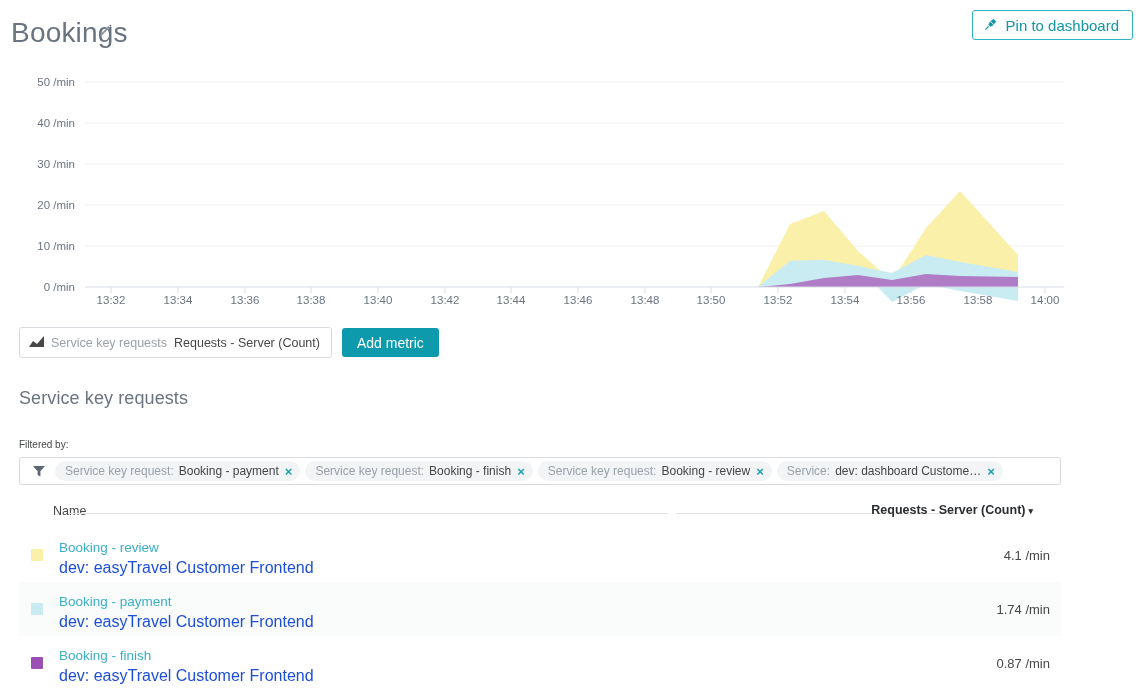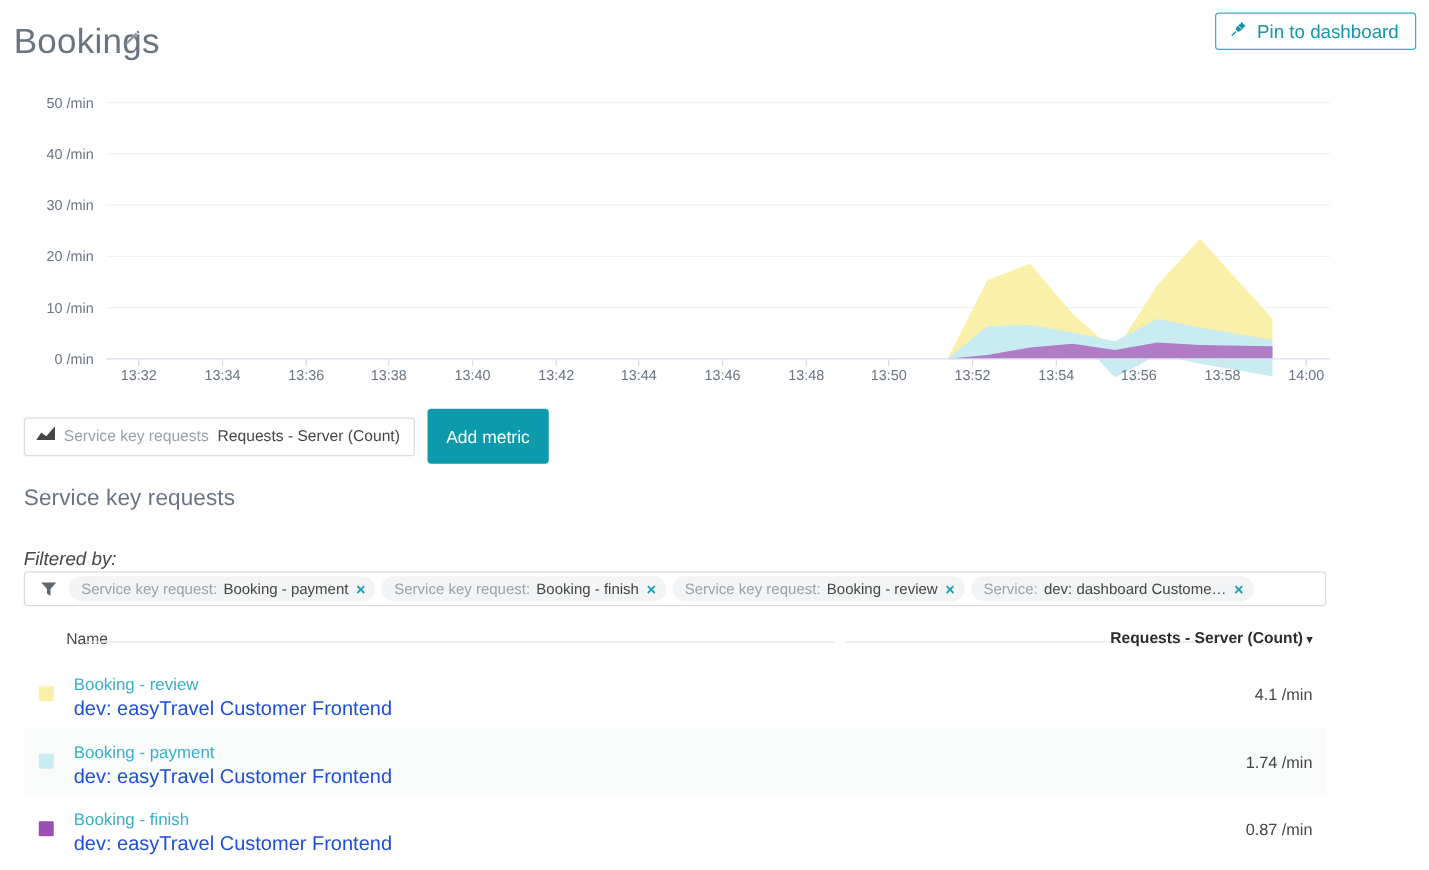--- a/index.html
+++ b/index.html
@@ -88,21 +88,21 @@
   }
   .metric-chip .chip-source {
     font-size: 12.5px;
     color: #9aa1a9;
   }
   .metric-chip .chip-metric {
     font-size: 12.5px;
     color: #454646;
   }
   .add-metric-button {
-    height: 44px;
+    height: 29px;
     box-sizing: border-box;
     background: #0e9aad;
     color: #ffffff;
     border: none;
     border-radius: 3px;
     padding: 0 15px;
     font-size: 14px;
     font-family: "Liberation Sans", sans-serif;
     cursor: pointer;
     white-space: nowrap;
@@ -114,24 +114,23 @@
     left: 19px; top: 388px;
     font-size: 18px;
     font-weight: 400;
     color: #6a7481;
     letter-spacing: 0.1px;
     white-space: nowrap;
   }
   .filtered-by-label {
     position: absolute;
     left: 19px; top: 439px;
-    font-size: 15px;
-    color: #454646;
-    white-space: nowrap;
-    font-style: italic;
+    font-size: 10px;
+    color: #454646;
+    white-space: nowrap;
   }
 
   
   .filter-bar {
     position: absolute;
     left: 19px; top: 457px;
     width: 1042px;
     height: 28px;
     box-sizing: border-box;
     border: 1px solid #d8dce1;
@@ -202,21 +201,21 @@
   }
   .th-rule-right {
     position: absolute;
     left: 657px; top: 11px;
     width: 285px;
     height: 1px;
     background: #e3e5e7;
   }
   .th-metric {
     position: absolute;
-    right: 11px; top: 1px;
+    right: 28px; top: 1px;
     font-size: 12.5px;
     font-weight: bold;
     color: #2b2e31;
     white-space: nowrap;
     cursor: pointer;
     margin-left: 38px;
   }
   .th-metric .sort-caret { font-size: 9px; margin-left: 3px; }
 
   .table-body {

